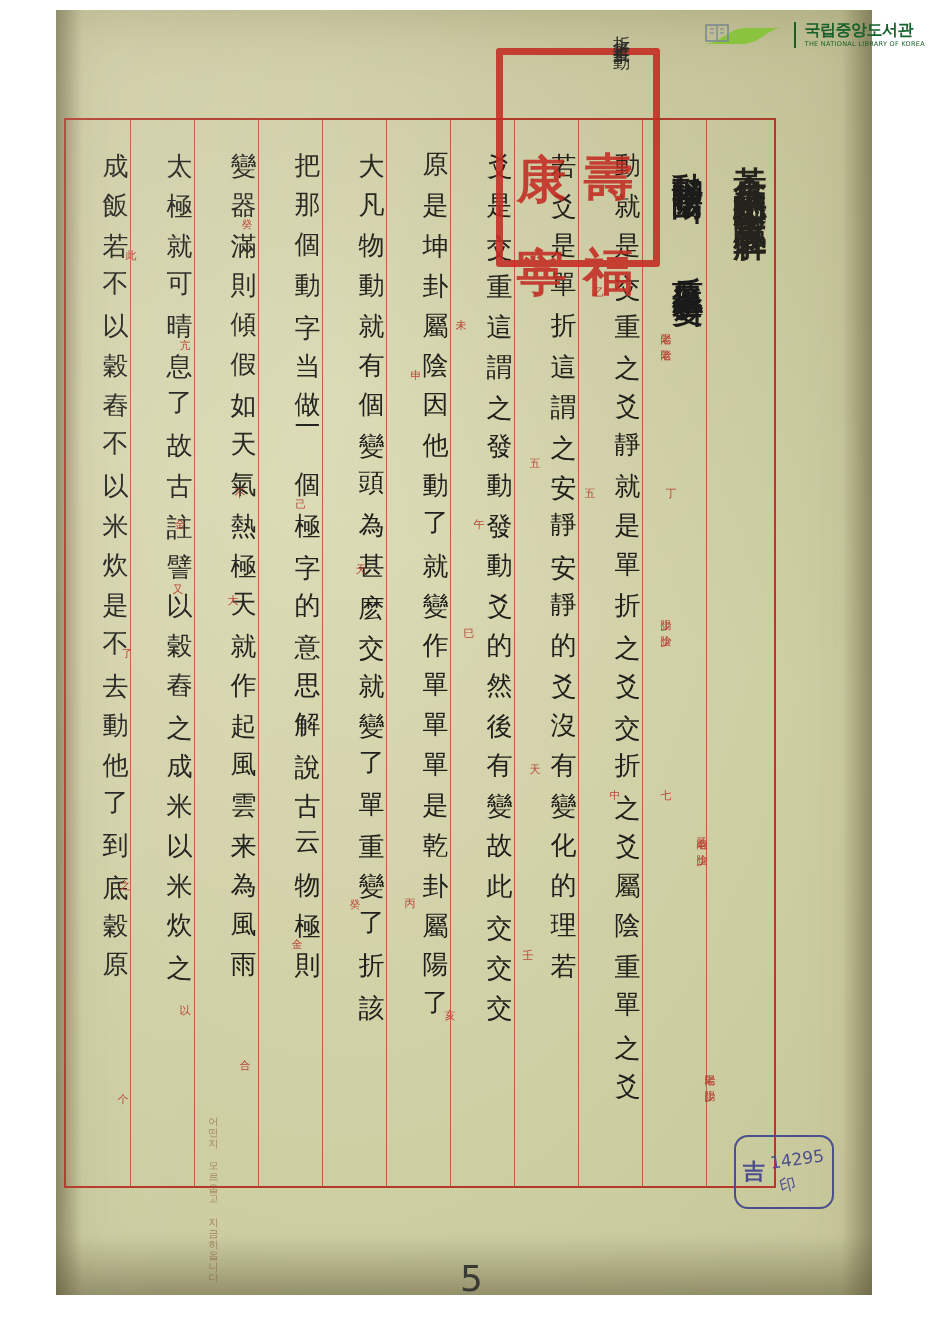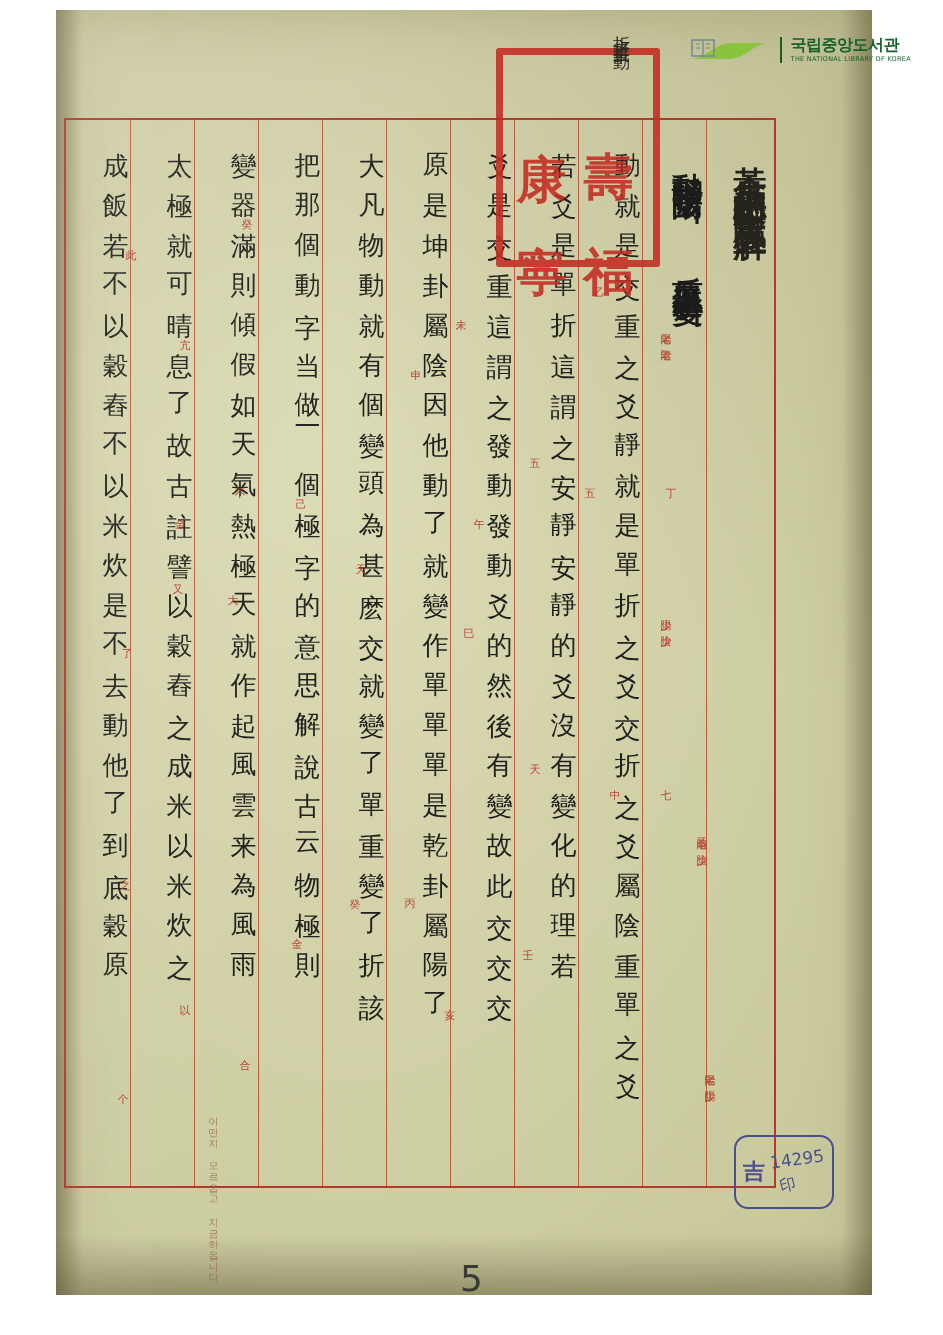--- a/index.html
+++ b/index.html
@@ -12,26 +12,25 @@
     height: 1335px;
     position: relative;
     font-family: "DejaVu Sans", sans-serif;
     overflow: hidden;
   }
 
   
   .logo-bar {
     position: absolute;
     top: 18px;
-    right: 32px;
+    right: 18px;
     display: flex;
     align-items: center;
     gap: 10px;
     z-index: 40;
-    margin-top: 15px;
   }
   .logo-mark {
     width: 82px;
     height: 34px;
     position: relative;
   }
   .logo-mark .swoosh {
     position: absolute;
     left: 0; top: 4px;
     width: 82px; height: 26px;

